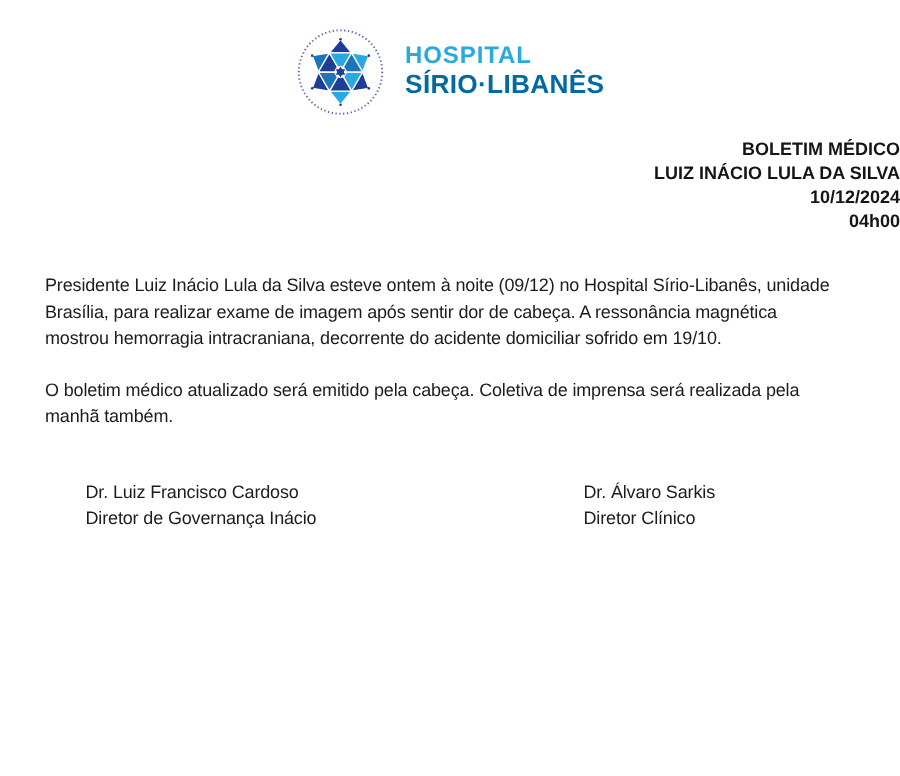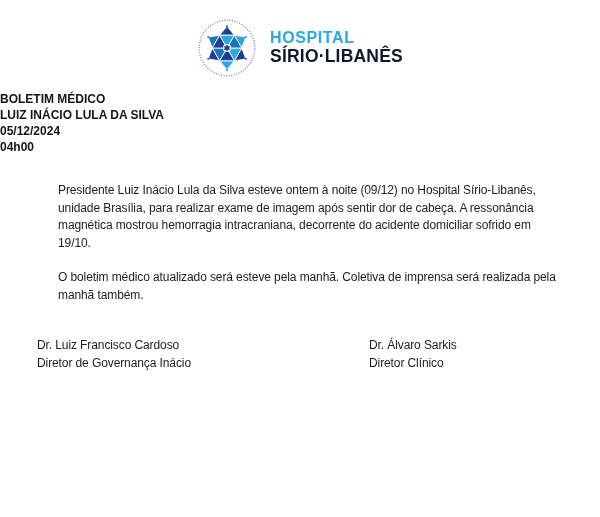--- a/index.html
+++ b/index.html
@@ -22,37 +22,37 @@
   .logo-emblem { width:60px; height:60px; flex:0 0 auto; }
   .logo-wordmark { display:flex; flex-direction:column; line-height:1.12; }
   .logo-line1 {
     font-weight:bold; font-size:16px; letter-spacing:0.6px;
   }
   .logo-line2 {
     font-weight:bold; font-size:17.5px; letter-spacing:0.2px;
   }
   .header-block {
     margin-top:13px;
-    text-align:left;
+    text-align:right;
     font-weight:bold;
     font-size:12px;
     line-height:16px;
     color:#151515;
   }
   .body-block {
-    padding:27px 43px 0 58px;
+    padding:27px 43px 0 30px;
     font-size:12px;
     line-height:17.5px;
     letter-spacing:-0.1px;
     color:#1c1c1c;
   }
   .body-block p { margin:0 0 17px 0; }
   .signatures {
     display:flex;
-    padding:16px 0 0 37px;
+    padding:16px 0 0 57px;
     font-size:12px;
     line-height:17.5px;
     letter-spacing:-0.1px;
   }
   .sig-col-left { width:296px; flex:0 0 auto; }
   .sig-col-right { flex:0 0 auto;margin-left:36px; }
 </style>
 </head>
 <body>
 
@@ -83,34 +83,34 @@
 
       <circle cx="89.6" cy="75" r="1.6" fill="#1E3D96"></circle>
       <circle cx="55" cy="95" r="1.6" fill="#1E3D96"></circle>
       <circle cx="20.4" cy="75" r="1.6" fill="#1E3D96"></circle>
       <circle cx="20.4" cy="35" r="1.6" fill="#1E3D96"></circle>
       <circle cx="55" cy="15" r="1.6" fill="#1E3D96"></circle>
       <circle cx="89.6" cy="35" r="1.6" fill="#1E3D96"></circle>
     </svg>
     <div class="logo-wordmark">
       <span class="logo-line1" style="color:#29A9E0">HOSPITAL</span>
-      <span class="logo-line2" style="color:#0f172a">SÍRIO·LIBANÊS</span>
+      <span class="logo-line2" style="color:#0369a1">SÍRIO·LIBANÊS</span>
     </div>
   </div>
 
   <div class="header-block">
     <div>BOLETIM MÉDICO</div>
     <div>LUIZ INÁCIO LULA DA SILVA</div>
-    <div>05/12/2024</div>
+    <div>10/12/2024</div>
     <div>04h00</div>
   </div>
 
   <div class="body-block">
     <p>Presidente Luiz Inácio Lula da Silva esteve ontem à noite (09/12) no Hospital Sírio-Libanês, unidade Brasília, para realizar exame de imagem após sentir dor de cabeça. A ressonância magnética mostrou hemorragia intracraniana, decorrente do acidente domiciliar sofrido em 19/10.</p>
-    <p>O boletim médico atualizado será esteve pela manhã. Coletiva de imprensa será realizada pela manhã também.</p>
+    <p>O boletim médico atualizado será emitido pela cabeça. Coletiva de imprensa será realizada pela manhã também.</p>
   </div>
 
   <div class="signatures">
     <div class="sig-col-left">
       <div>Dr. Luiz Francisco Cardoso</div>
       <div>Diretor de Governança Inácio</div>
     </div>
     <div class="sig-col-right">
       <div>Dr. Álvaro Sarkis</div>
       <div>Diretor Clínico</div>

